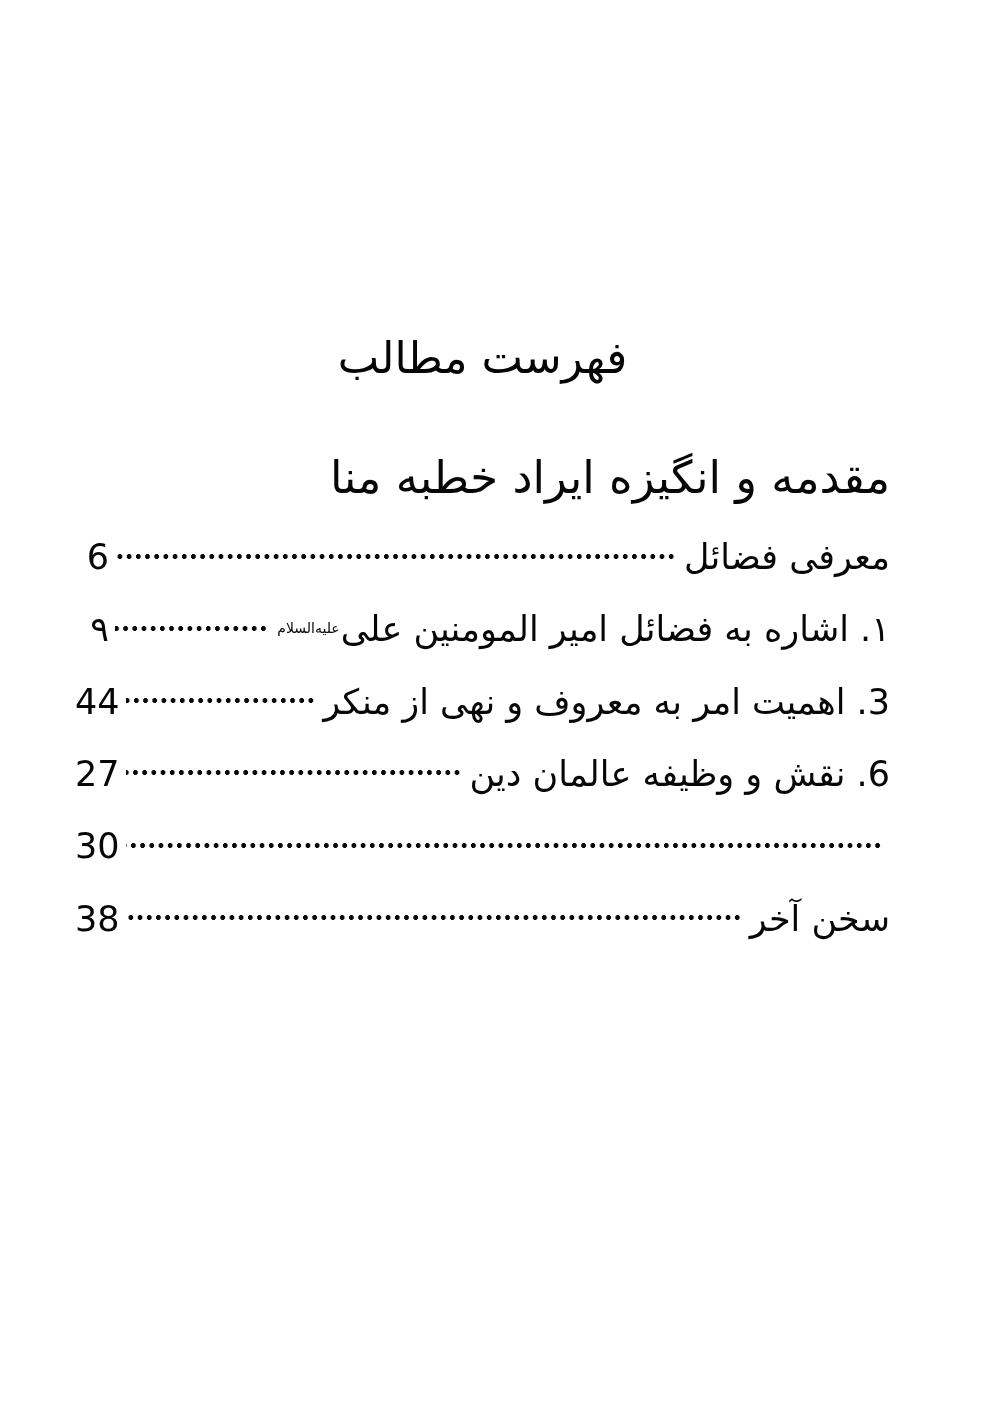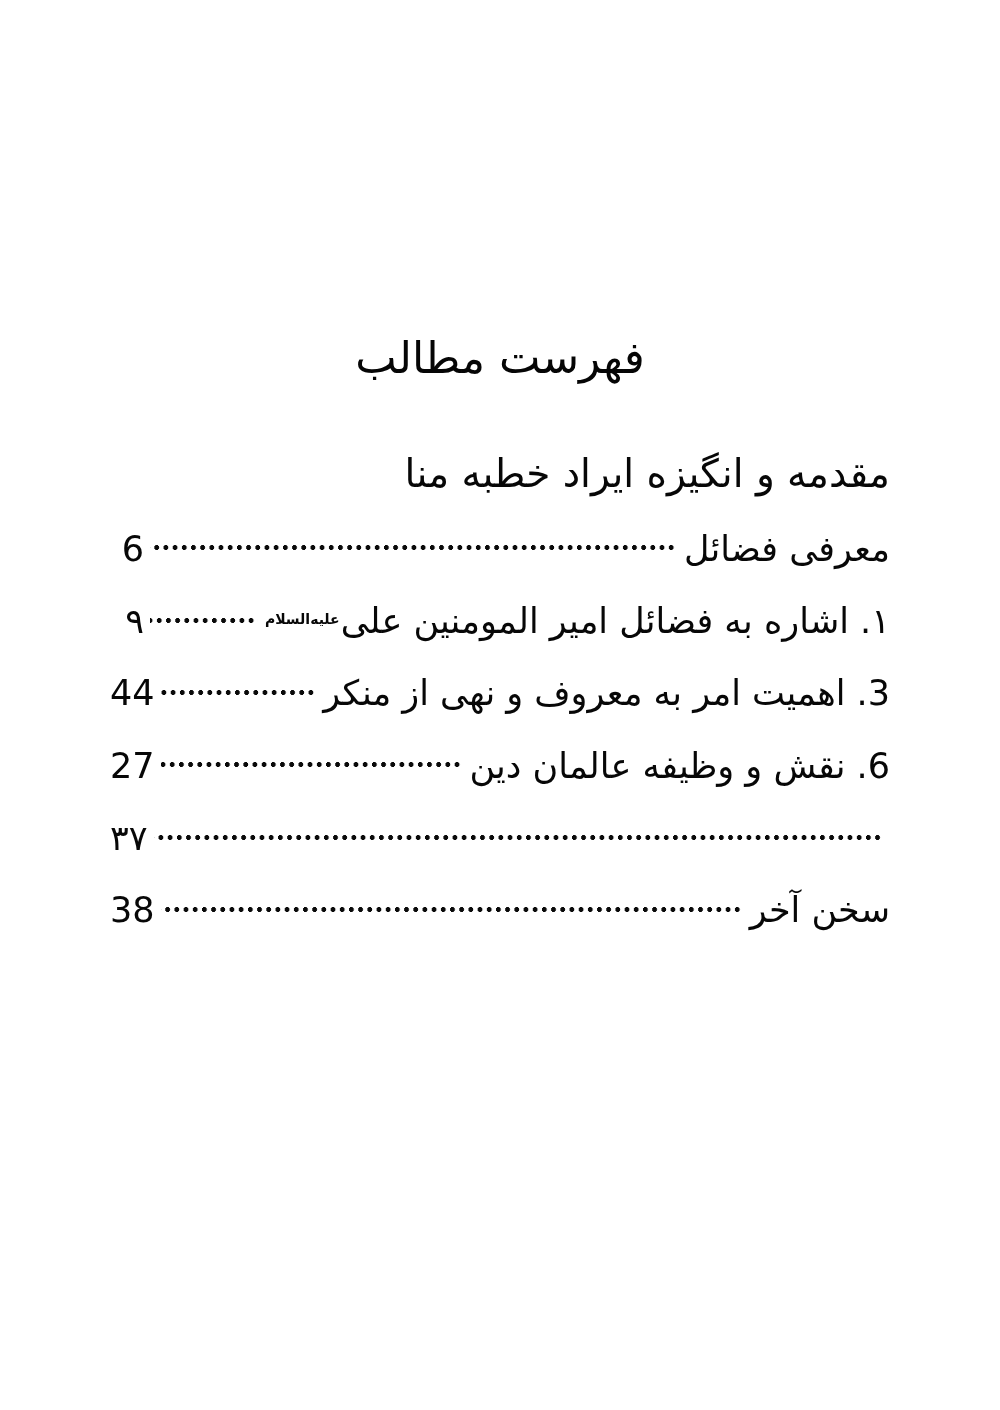--- a/index.html
+++ b/index.html
@@ -18,40 +18,40 @@
     font-family: "DejaVu Sans", sans-serif;
     color: #0a0a0a;
   }
 
   
   .content {
     position: absolute;
     left: 0;
     right: 0;
     top: 330px;
-    padding-left: 110px;   
+    padding-left: 75px;   
     padding-right: 110px;  
     direction: rtl;
   }
 
   
   .toc-title {
     text-align: center;
     font-size: 44px;
     line-height: 1.25;
     font-weight: 400;
     letter-spacing: 0;
     margin: 0 0 62px 0;
     padding-right: 0;
     color: #050505;
   }
 
   
   .toc-heading {
-    font-size: 39px;
+    font-size: 45px;
     line-height: 1.38;
     text-align: right;
     margin: 0 0 24px 0;
     white-space: nowrap;
     color: #070707;
   }
 
   
   .toc-entry {
     display: flex;
@@ -100,21 +100,20 @@
   }
 
   
   .honorific {
     font-size: 0.40em;
     vertical-align: 0.62em;
     display: inline-block;
     line-height: 1;
     margin: 0 1px;
     letter-spacing: -0.02em;
-    font-weight: bold;
   }
 </style>
 </head>
 <body>
 
 <div class="page">
 
   <div class="content">
 
     <h1 class="toc-title">فهرست مطالب</h1>
@@ -140,21 +139,21 @@
     </div>
 
     <div class="toc-entry">
       <span class="entry-text">6. نقش و وظیفه عالمان دین</span>
       <span class="leader"></span>
       <span class="page-num">27</span>
     </div>
 
     <div class="toc-entry">
       <span class="leader"></span>
-      <span class="page-num">٣٧</span>
+      <span class="page-num">30</span>
     </div>
 
     <div class="toc-entry">
       <span class="entry-text">سخن آخر</span>
       <span class="leader"></span>
       <span class="page-num">38</span>
     </div>
 
   </div>
 </div>

